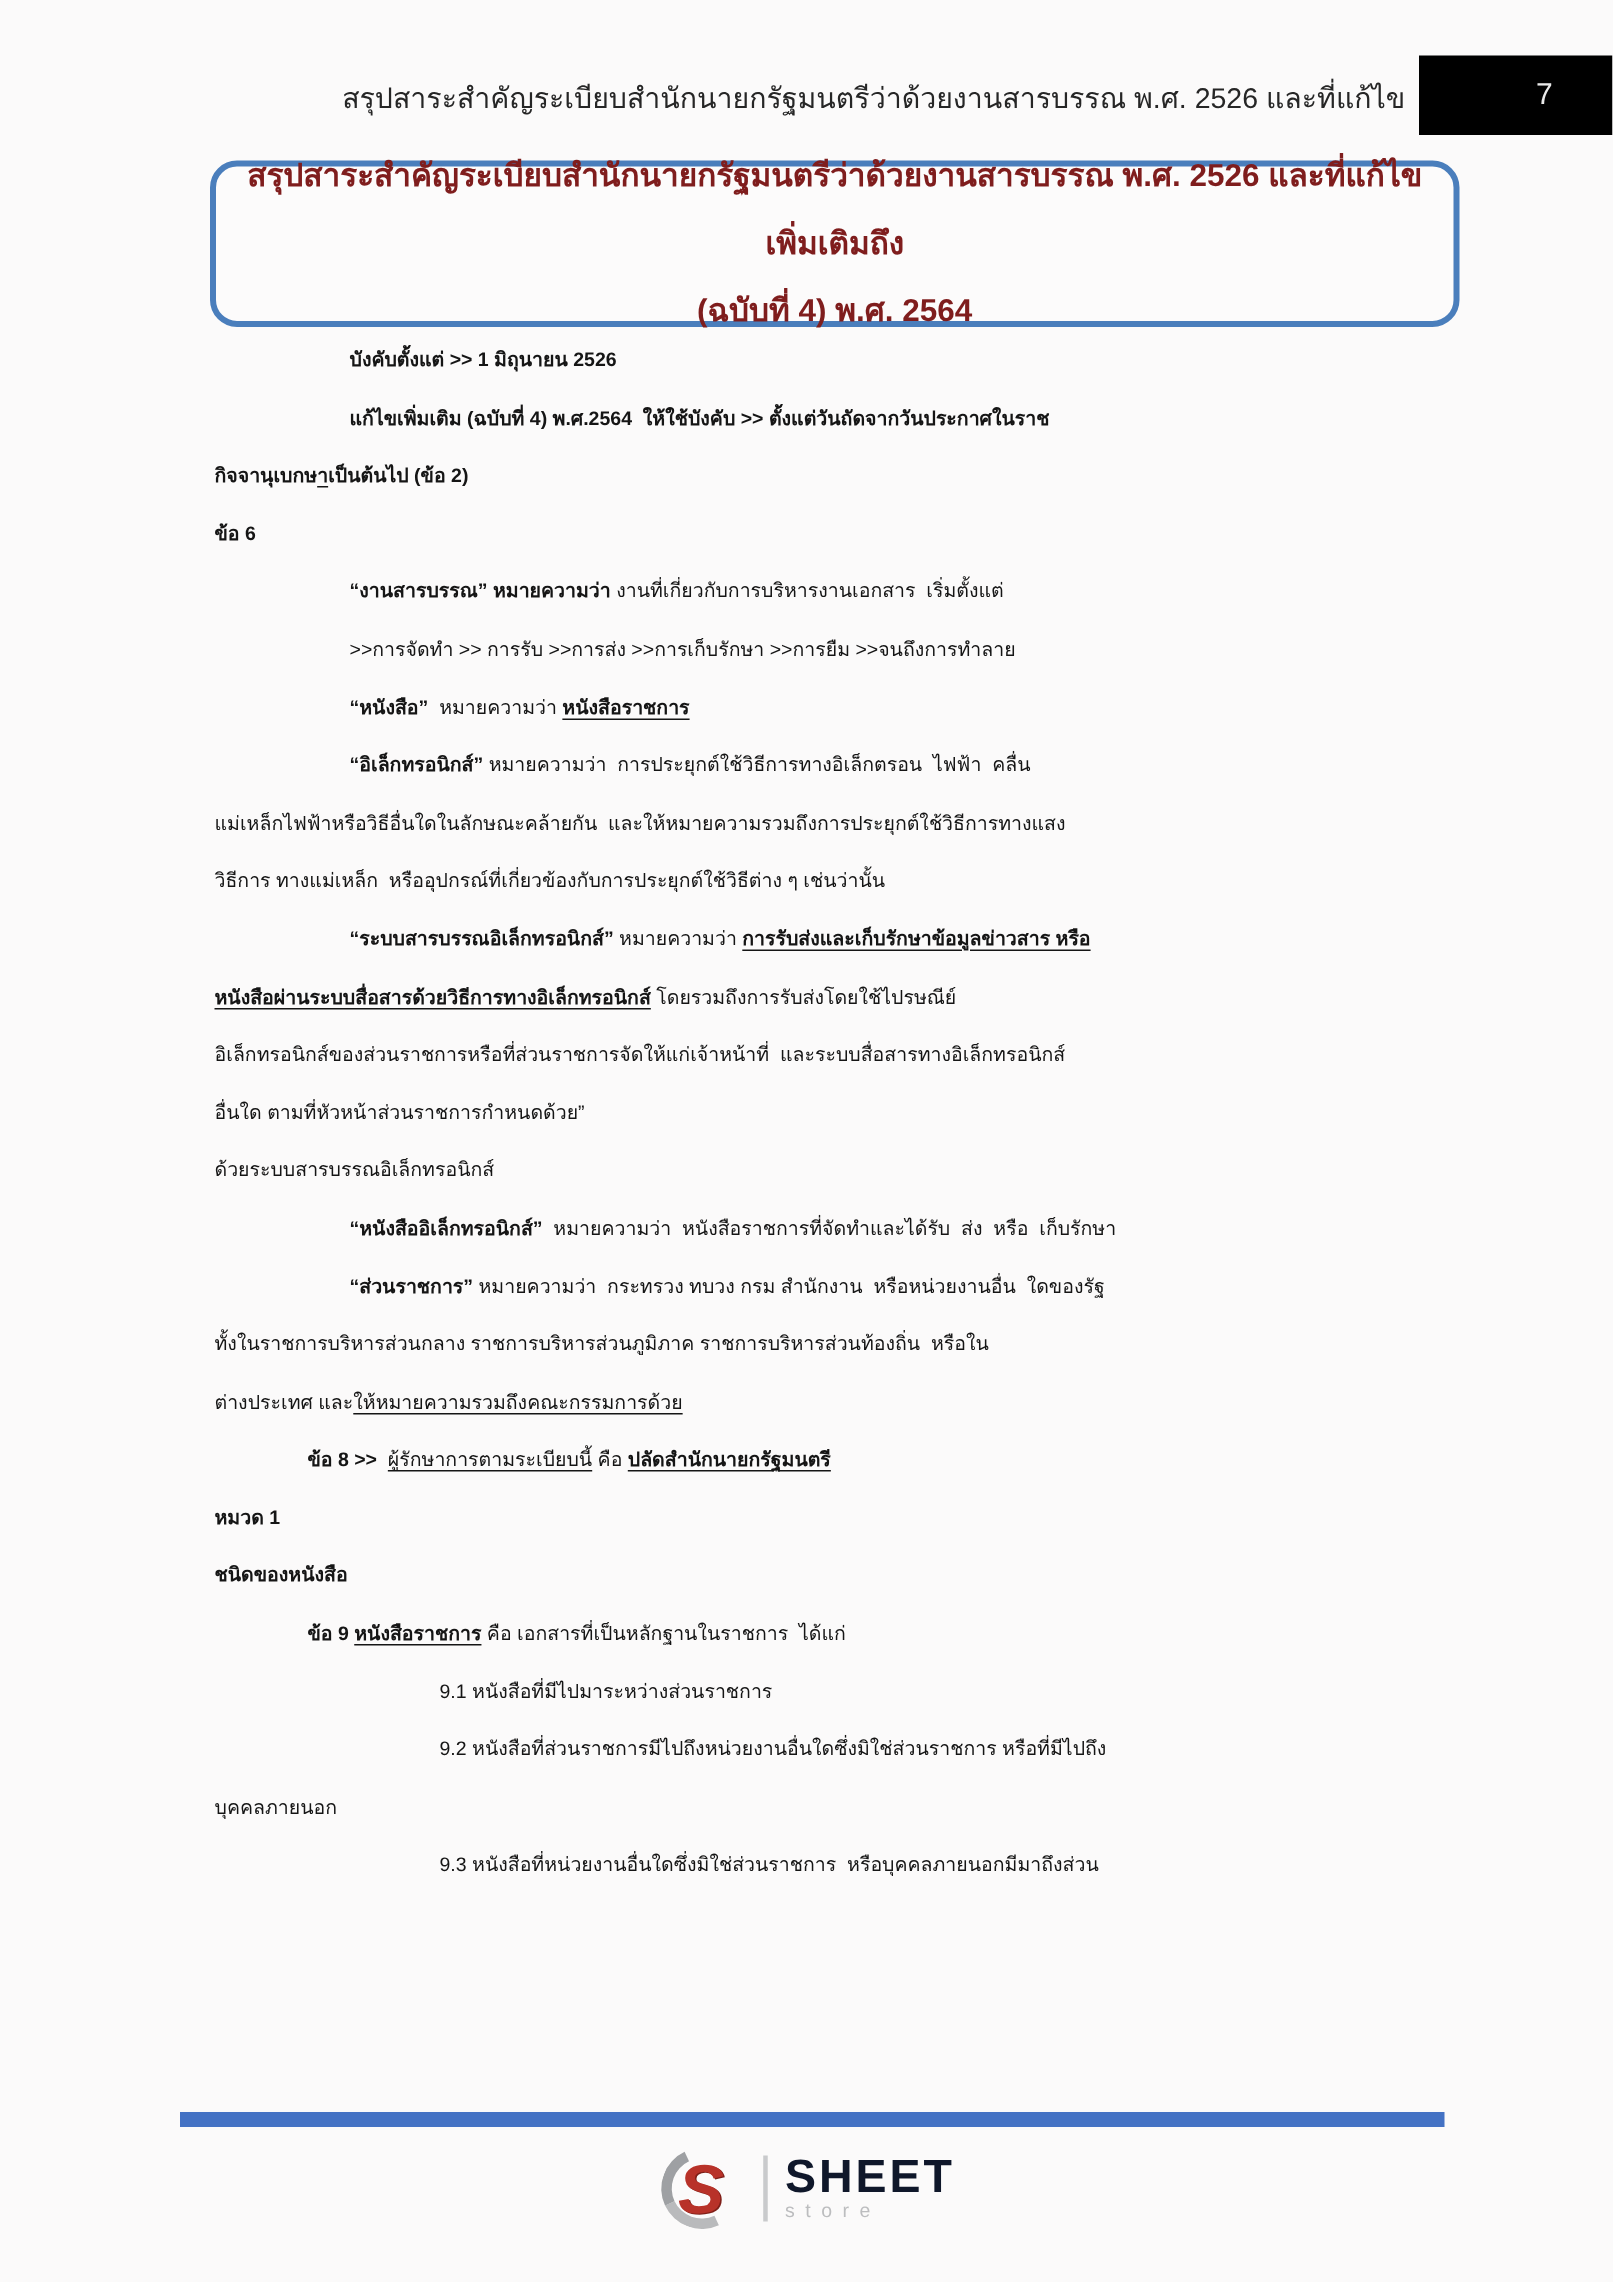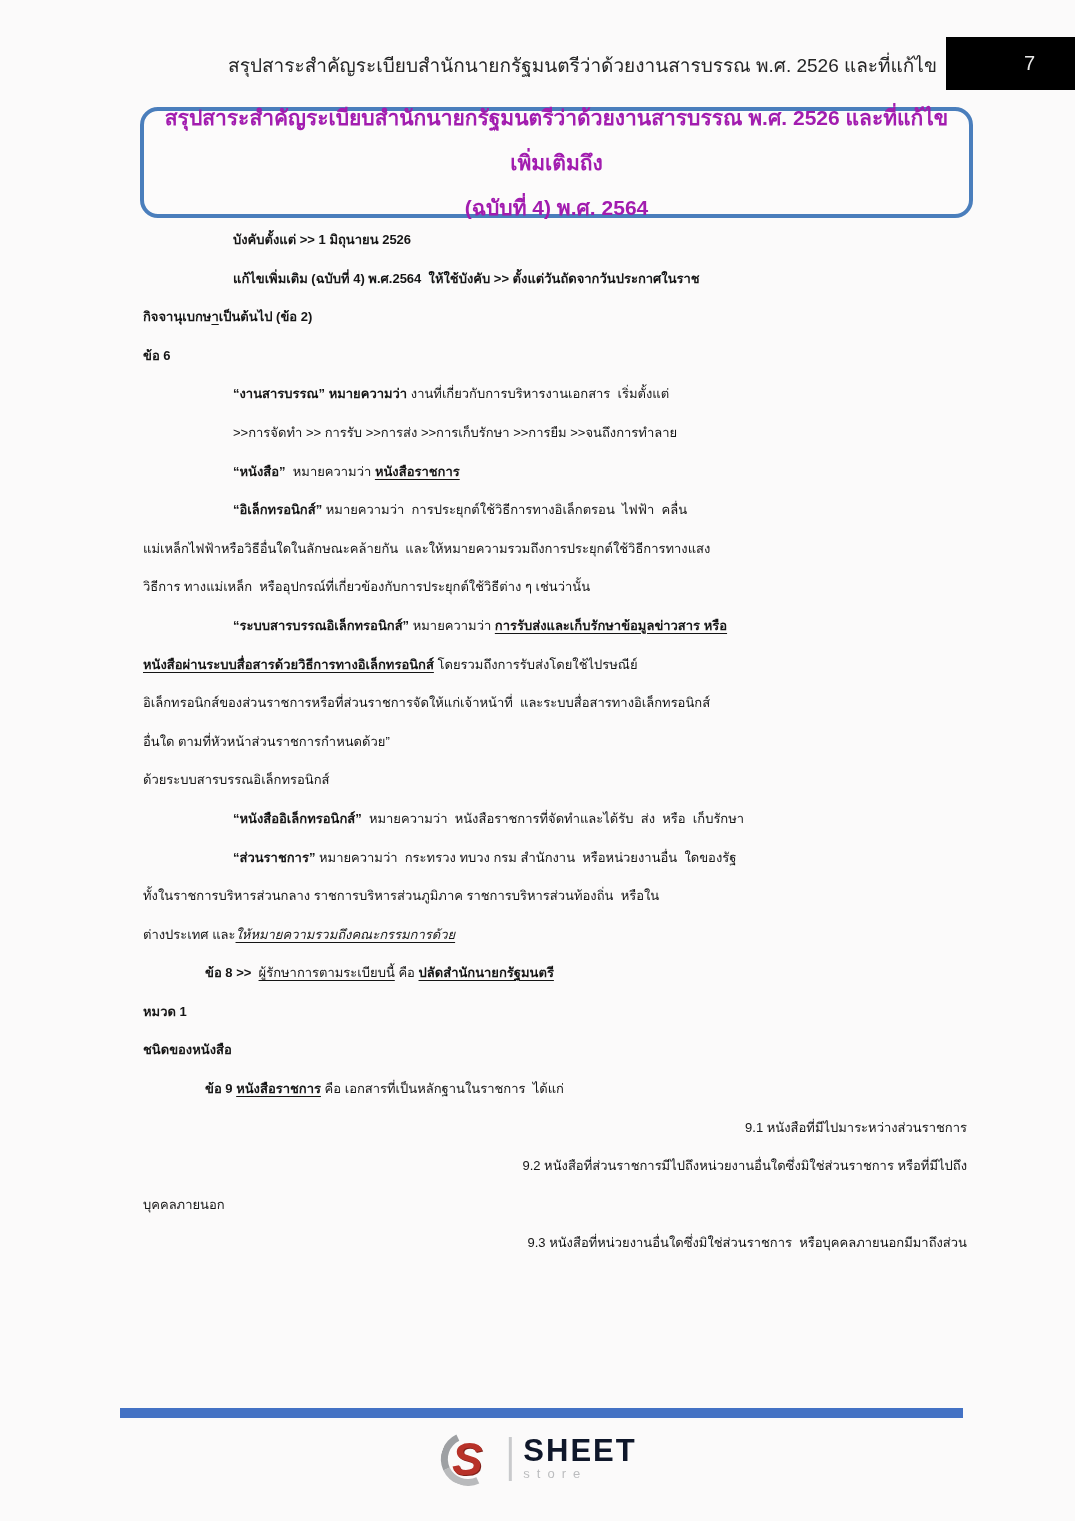--- a/index.html
+++ b/index.html
@@ -18,34 +18,34 @@
   .page-num-box {
     position:absolute; top:37px; left:946px; width:129px; height:53px;
     background:#000; color:#e9e9e9; font-size:20px;
     display:flex; align-items:center; justify-content:center;
     padding-left:38px;
   }
   .title-box {
     position:absolute; top:107px; left:140px; width:833px; height:111px;
     border:4px solid #4a7ebc; border-radius:18px; background:#fcfbfb;
     display:flex; flex-direction:column; justify-content:center;
-    text-align:center; font-weight:bold; font-size:21px; color:#a21caf;
+    text-align:center; font-weight:bold; font-size:21px; color:#7f1d1d;
     line-height:45px; padding:0 18px;
   }
   .doc-body {
     position:absolute; top:221px; left:143px; width:824px;
   }
   .line { line-height:38.6px; font-size:13px; white-space:pre-wrap; }
   .line.ind    { padding-left:90px; }
   .line.ind-sm { padding-left:62px; }
-  .line.ind2   { padding-left:150px;text-align:right; }
+  .line.ind2   { padding-left:150px; }
   .line.center { text-align:left; }
   .b { font-weight:bold; }
   .u { text-decoration:underline; text-underline-offset:3px; }
-  .i { font-style:italic; }
+  .i { }
   .footer-divider {
     position:absolute; top:1408px; left:120px; width:843px; height:10px;
     background:#4472c4;
   }
   .logo {
     position:absolute; top:1430px; left:50%; transform:translateX(-50%);
     display:flex; align-items:center; gap:12px;
   }
   .logo-s {
     position:relative; width:58px; height:58px;

